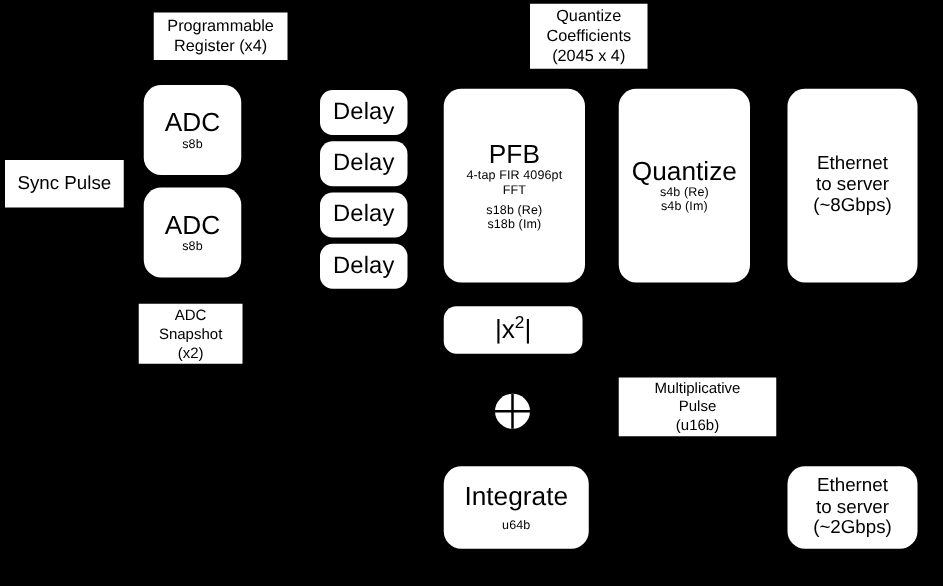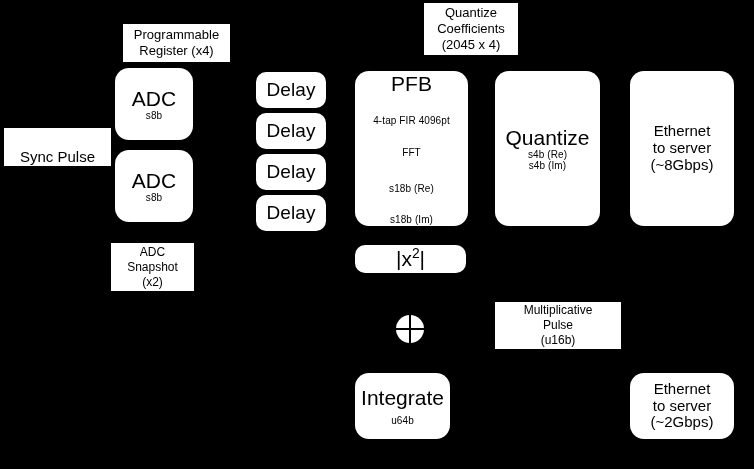--- a/index.html
+++ b/index.html
@@ -89,32 +89,32 @@
     transform: translateY(-50%);
   }
 
   sup { font-size: 0.66em; vertical-align: super; line-height: 0; }
 </style>
 </head>
 <body>
 
 <div id="canvas">
 
-  <div class="node flat note stack" style="left:123px; top:24px; width:107px; height:38px;">
+  <div class="node flat note stack" style="left:123px; top:10px; width:107px; height:38px;">
     <span>Programmable</span>
     <span>Register (x4)</span>
   </div>
 
   <div class="node flat note stack" style="left:424px; top:3px; width:94px; height:52px;">
     <span>Quantize</span>
     <span>Coefficients</span>
     <span>(2045 x 4)</span>
   </div>
 
-  <div class="node flat" style="left:4px; top:128px; width:107px; height:38px;justify-content:flex-end;">
+  <div class="node flat" style="left:4px; top:128px; width:95px; height:38px;">
     <span class="title-md">Sync Pulse</span>
   </div>
 
   <div class="node rounded" style="left:115px; top:68px; width:78px; height:72px;">
     <span class="title-lg">ADC</span>
     <span class="sub">s8b</span>
   </div>
 
   <div class="node rounded" style="left:115px; top:150px; width:78px; height:72px;">
     <span class="title-lg">ADC</span>
@@ -133,56 +133,56 @@
   <div class="node rounded-sm" style="left:256px; top:113px; width:70px; height:36px;">
     <span class="title">Delay</span>
   </div>
   <div class="node rounded-sm" style="left:256px; top:154px; width:70px; height:36px;">
     <span class="title">Delay</span>
   </div>
   <div class="node rounded-sm" style="left:256px; top:195px; width:70px; height:36px;">
     <span class="title">Delay</span>
   </div>
 
-  <div class="node rounded" style="left:355px; top:71px; width:113px; height:155px;gap:20px;">
+  <div class="node rounded" style="left:355px; top:71px; width:113px; height:155px;">
     <span class="title-lg">PFB</span>
     <span class="sub">4-tap FIR 4096pt</span>
     <span class="sub">FFT</span>
     <span class="sub gap-top">s18b (Re)</span>
     <span class="sub">s18b (Im)</span>
   </div>
 
   <div class="node rounded" style="left:495px; top:71px; width:105px; height:155px;">
     <span class="title-lg">Quantize</span>
     <span class="sub">s4b (Re)</span>
     <span class="sub">s4b (Im)</span>
   </div>
 
   <div class="node rounded stack" style="left:630px; top:71px; width:104px; height:155px;">
     <span class="title-md">Ethernet</span>
     <span class="title-md">to server</span>
     <span class="title-md">(~8Gbps)</span>
   </div>
 
-  <div class="node rounded-sm" style="left:355px; top:245px; width:111px; height:28px;">
+  <div class="node rounded-sm" style="left:355px; top:245px; width:111px; height:38px;">
     <span class="title-lg"><span>|x</span><sup>2</sup><span>|</span></span>
   </div>
 
   <div class="adder" style="left:396px; top:315px; width:28px; height:28px;">
     <span class="bar-v"></span>
     <span class="bar-h"></span>
   </div>
 
   <div class="node flat note-sm stack" style="left:495px; top:302px; width:126px; height:47px;">
     <span>Multiplicative</span>
     <span>Pulse</span>
     <span>(u16b)</span>
   </div>
 
-  <div class="node rounded" style="left:355px; top:373px; width:95px; height:66px;">
+  <div class="node rounded" style="left:355px; top:373px; width:116px; height:66px;">
     <span class="title-lg">Integrate</span>
     <span class="sub gap-top">u64b</span>
   </div>
 
 
   <div class="node rounded stack" style="left:630px; top:373px; width:104px; height:66px;">
     <span class="title-md">Ethernet</span>
     <span class="title-md">to server</span>
     <span class="title-md">(~2Gbps)</span>
   </div>

